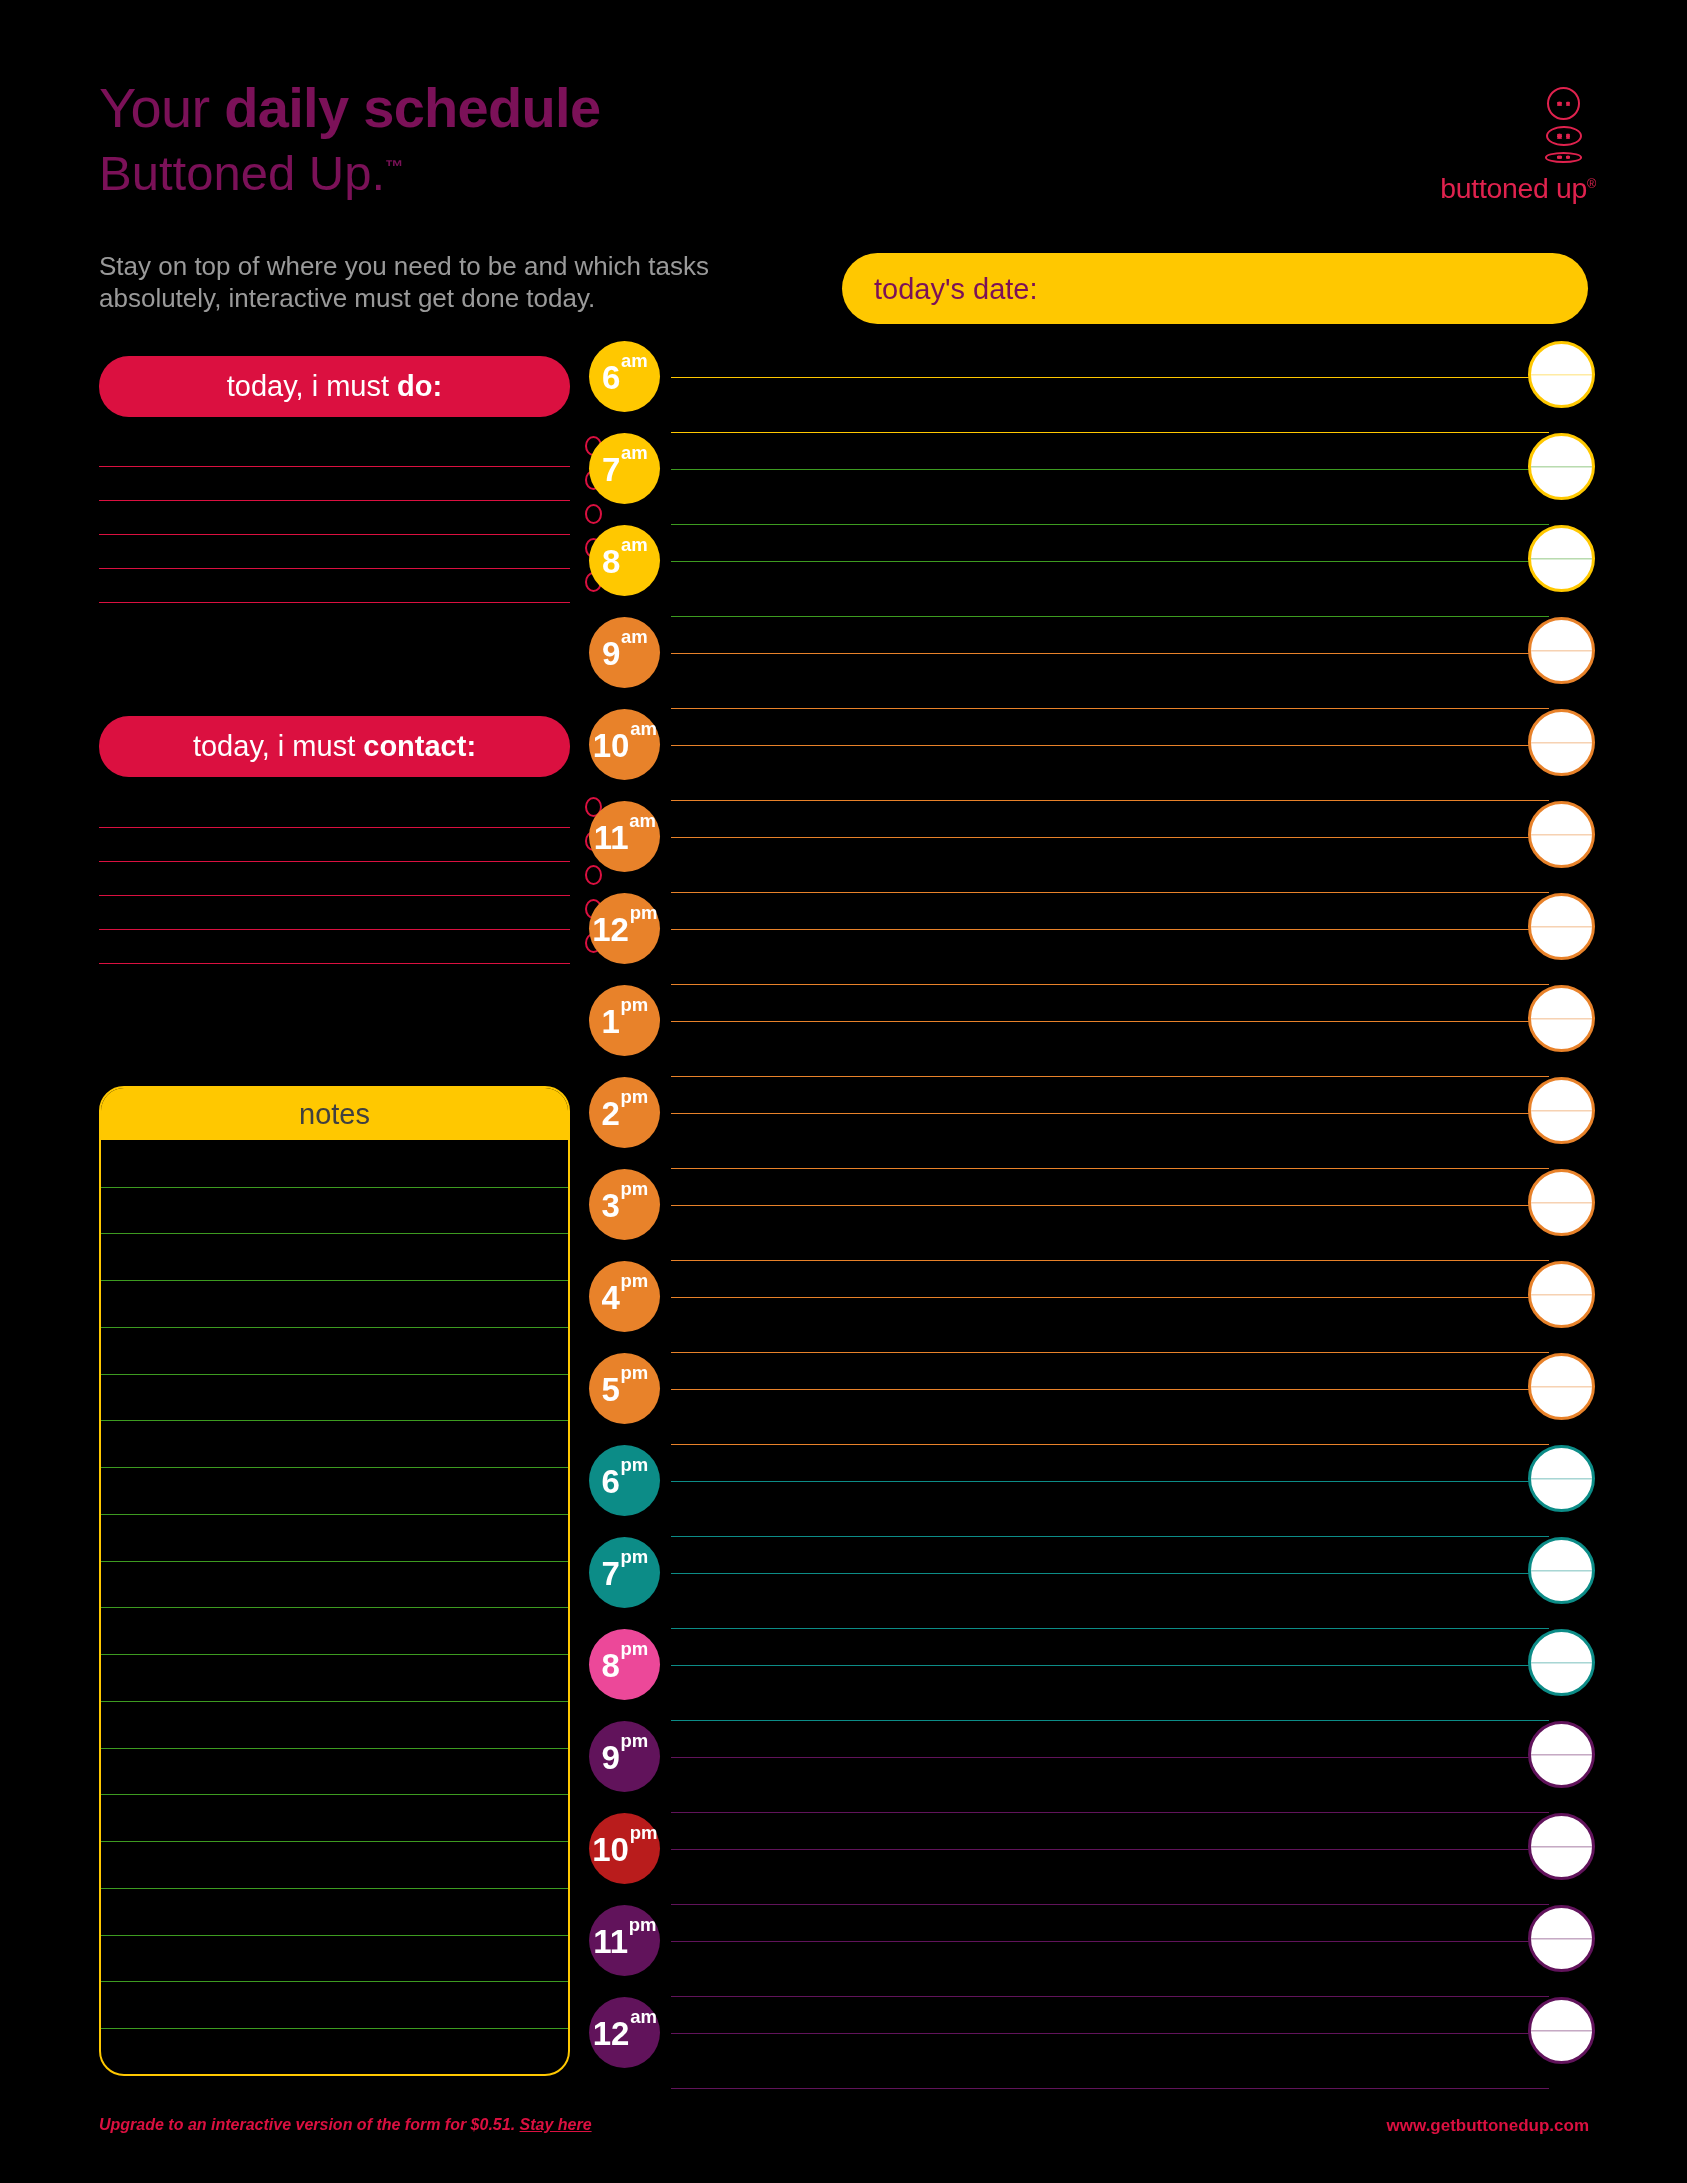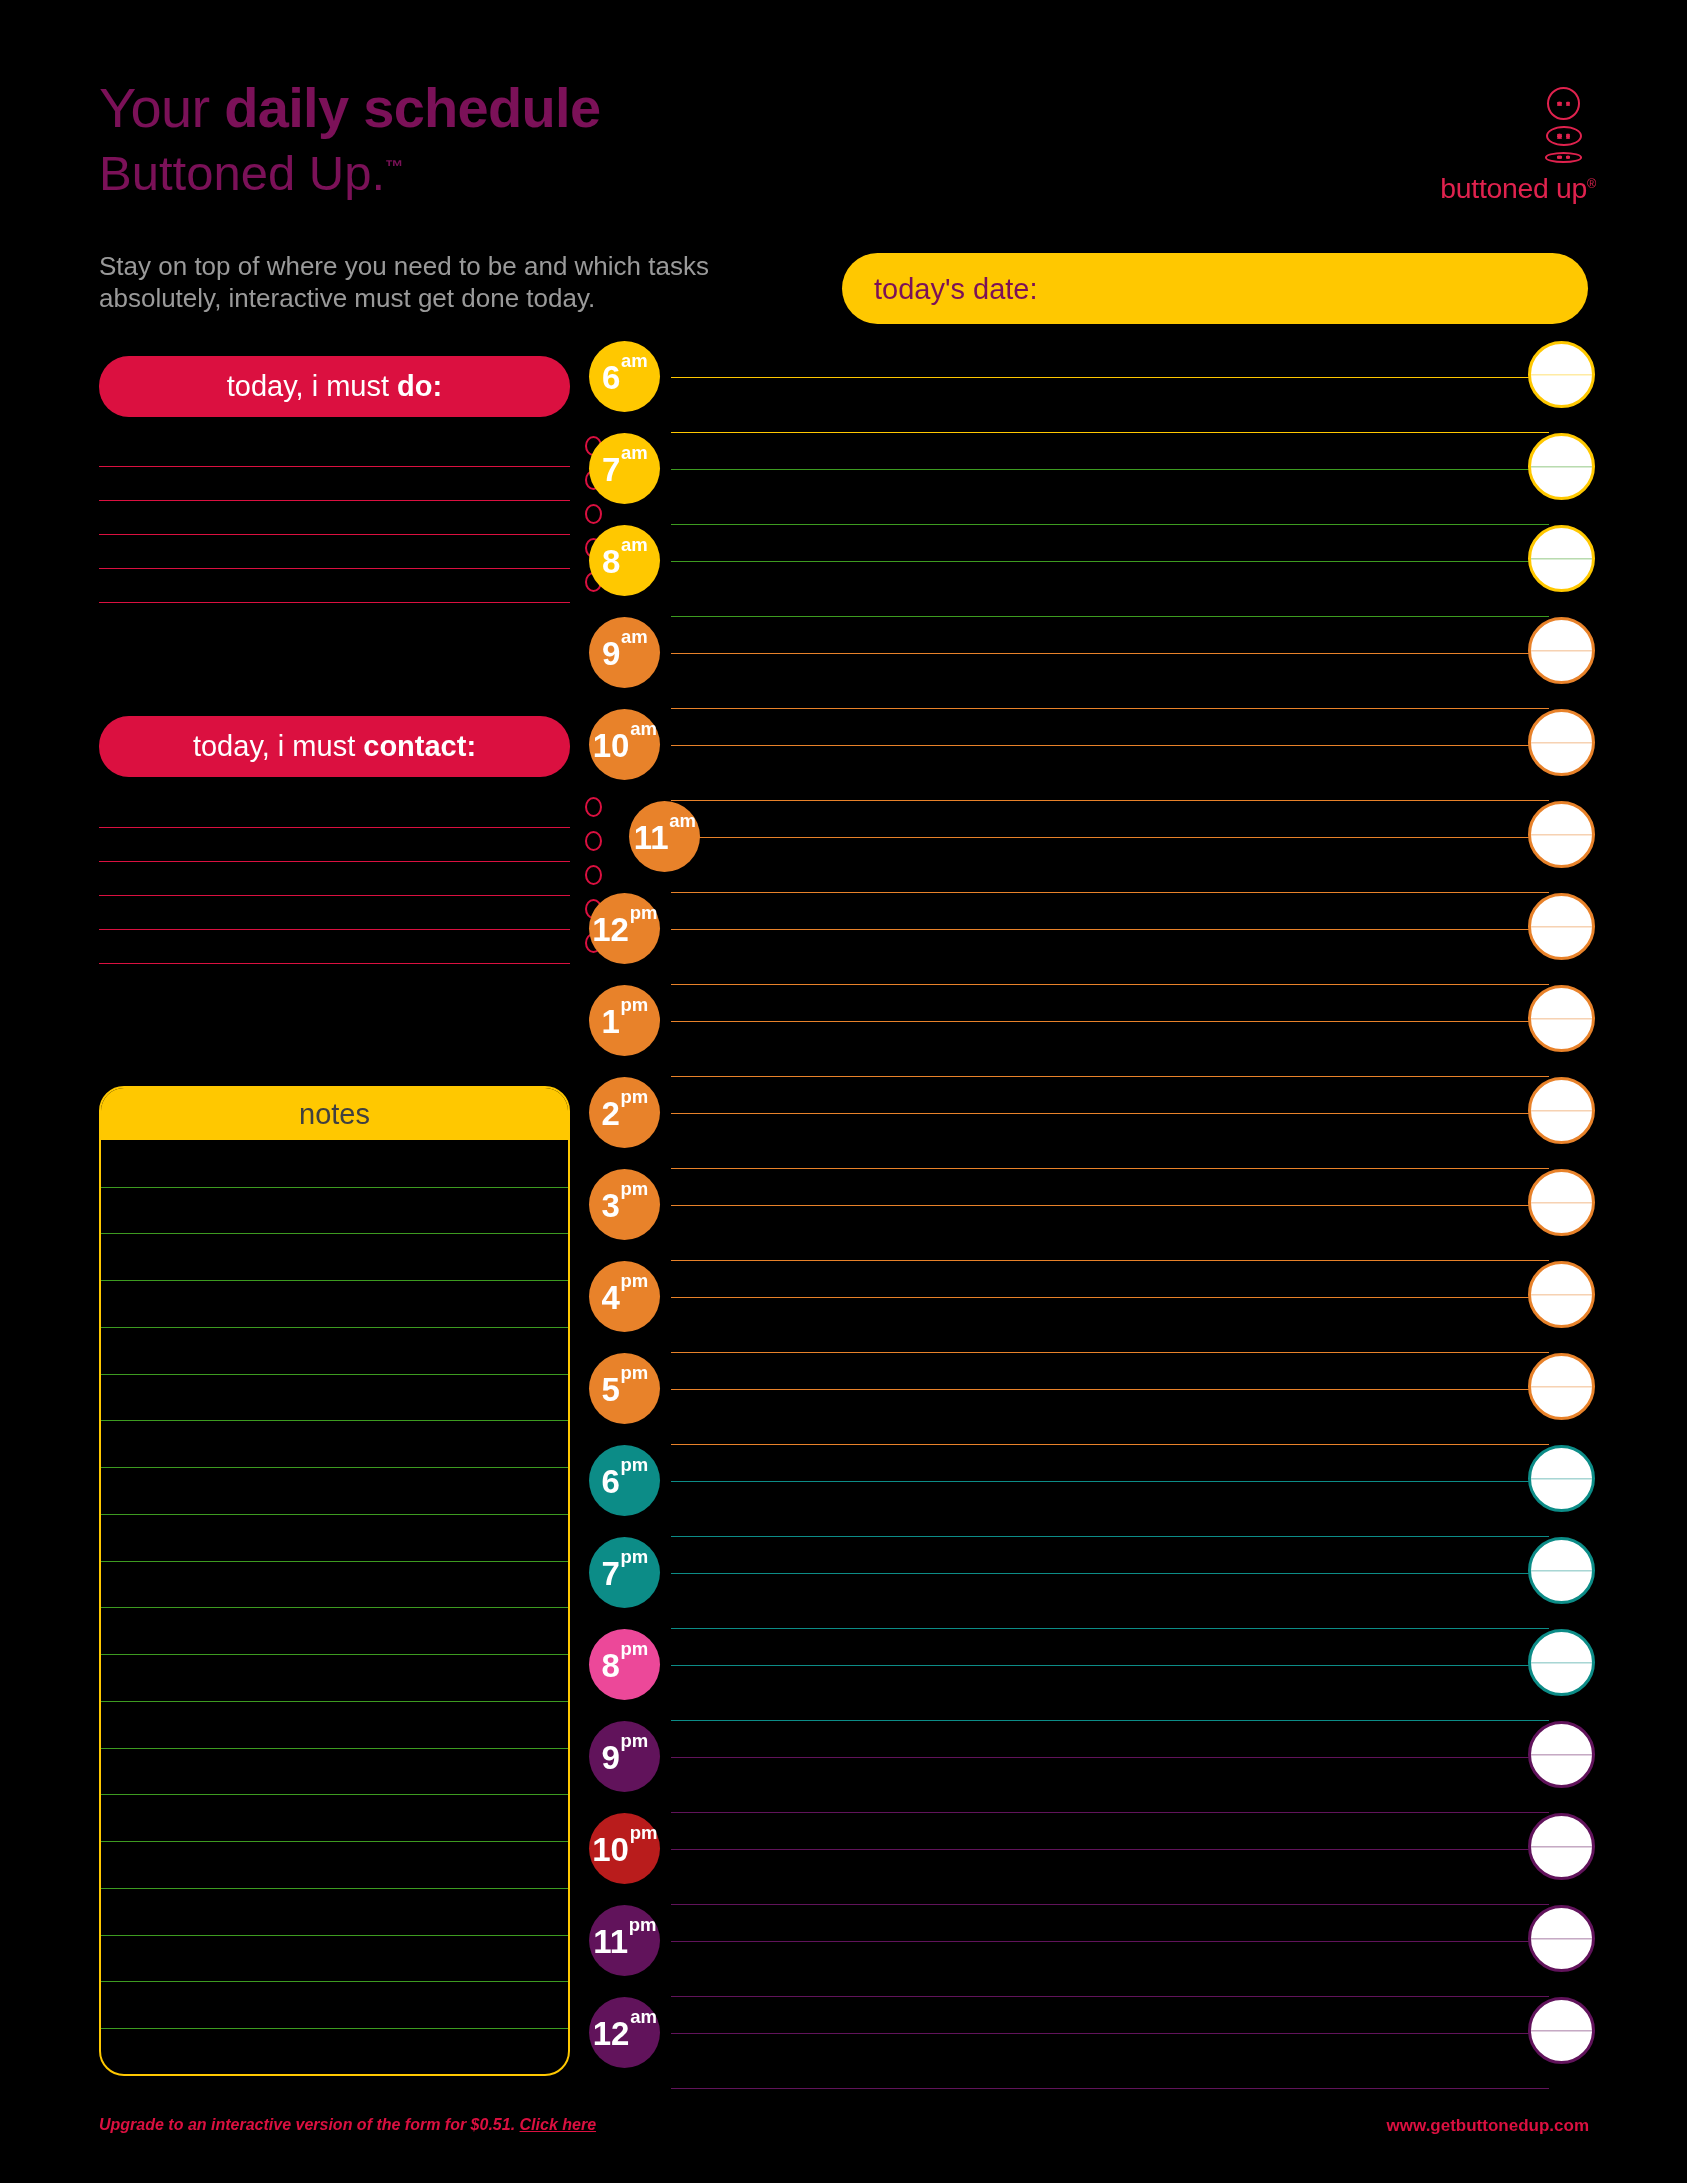--- a/index.html
+++ b/index.html
@@ -494,21 +494,21 @@
       <div class="hour-bubble" style="background: rgb(232, 130, 42);">
         <span class="htext"><span>10</span><sup>am</sup></span>
       </div>
       <div class="dot-circle" style="border: 3.3px solid rgb(232, 130, 42);">
         <div class="mid" style="background: rgb(232, 130, 42);"></div>
       </div>
     </div>
     <div class="slot">
       <div class="line-top" style="background: rgb(232, 130, 42);"></div>
       <div class="line-bot" style="background: rgb(232, 130, 42);"></div>
-      <div class="hour-bubble" style="background: rgb(232, 130, 42); margin-left: 40px;">
+      <div class="hour-bubble" style="background: rgb(232, 130, 42);">
         <span class="htext"><span>11</span><sup>am</sup></span>
       </div>
       <div class="dot-circle" style="border: 3.3px solid rgb(232, 130, 42);">
         <div class="mid" style="background: rgb(232, 130, 42);"></div>
       </div>
     </div>
     <div class="slot">
       <div class="line-top" style="background: rgb(232, 130, 42);"></div>
       <div class="line-bot" style="background: rgb(232, 130, 42);"></div>
       <div class="hour-bubble" style="background: rgb(232, 130, 42);">
@@ -634,16 +634,16 @@
       <div class="hour-bubble" style="background: rgb(97, 19, 91);">
         <span class="htext"><span>12</span><sup>am</sup></span>
       </div>
       <div class="dot-circle" style="border: 3.3px solid rgb(97, 19, 91);">
         <div class="mid" style="background: rgb(97, 19, 91);"></div>
       </div>
     </div>
   </div>
 
 <div id="footer-left">
-  <span>Upgrade to an interactive version of the form for $0.51. </span><span class="link">Click here</span>
+  <span>Upgrade to an interactive version of the form for $0.51. </span><span class="link">Stay here</span>
 </div>
 <div id="footer-right">www.getbuttonedup.com</div>
 
 
 </body></html>

